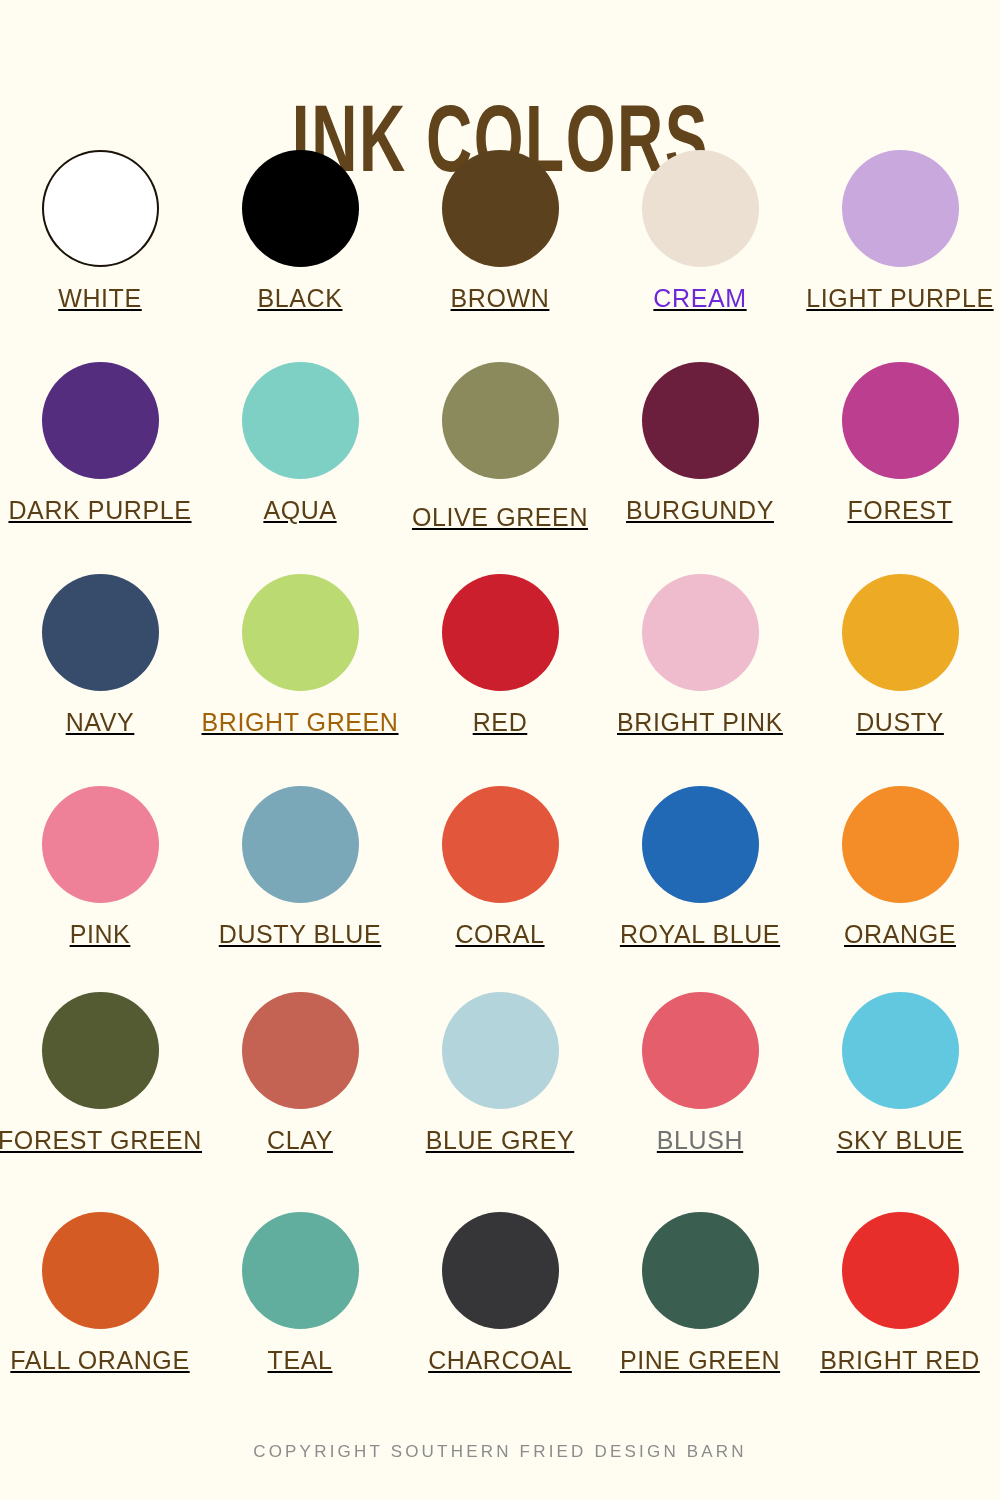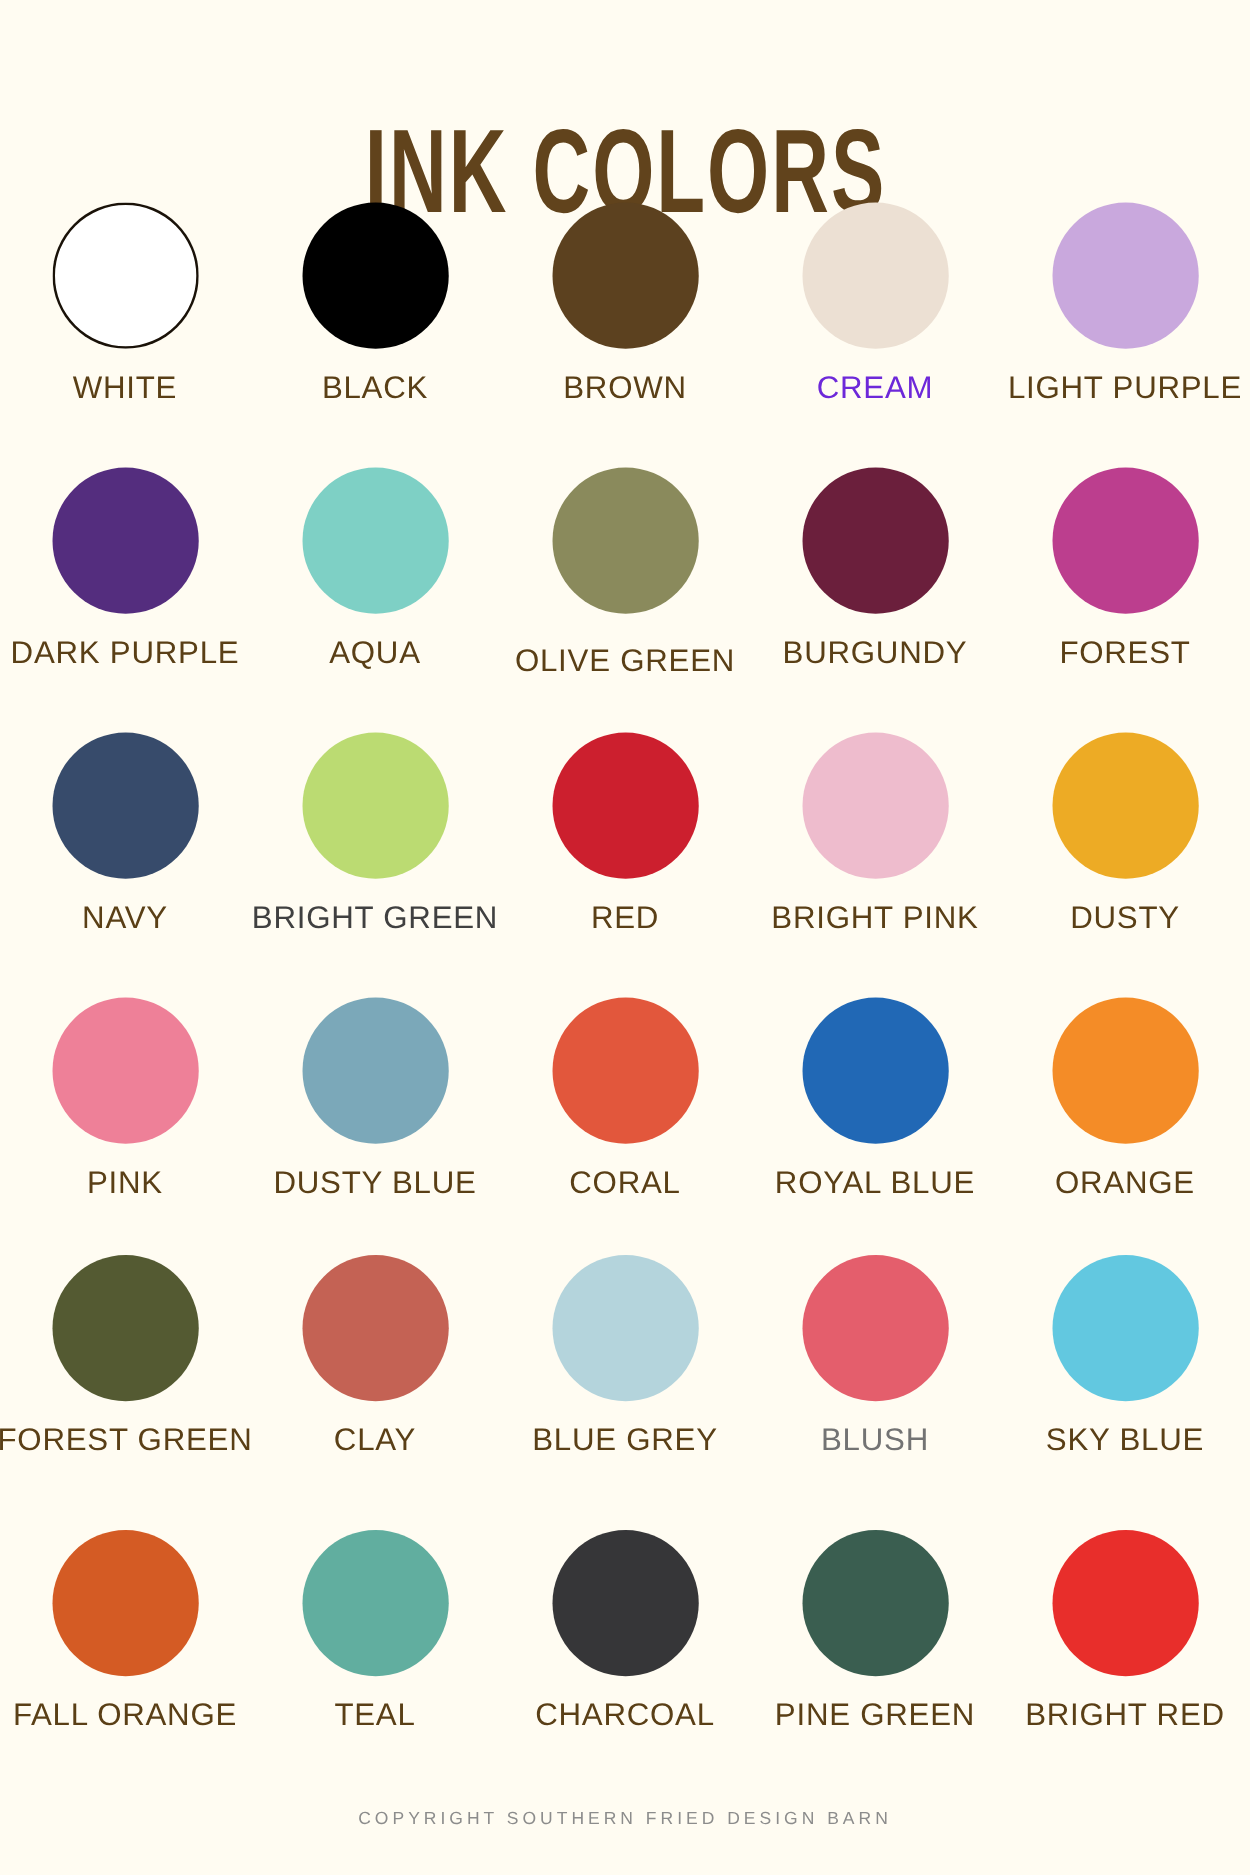--- a/index.html
+++ b/index.html
@@ -41,23 +41,24 @@
     letter-spacing: 2px;
     color: #61431c;
     transform: scaleX(0.78) scaleY(1.16);
     transform-origin: center top;
     white-space: nowrap;
   }
 
   
   .grid {
     position: absolute;
-    top: 162px;
+    top: 150px;
     left: 0;
     width: 920px;
+    text-decoration: underline;
   }
   .row {
     display: flex;
     justify-content: center;
     align-items: flex-start;
     height: 212px;
     width: 1000px;
     box-sizing: border-box;
   }
   .row.row-4 { height: 206px; }
@@ -96,21 +97,21 @@
 
   
   .footer {
     position: absolute;
     left: 0;
     bottom: 38px;
     width: 1000px;
     text-align: center;
   }
   .footer-text {
-    font-size: 14px;
+    font-size: 17px;
     letter-spacing: 3.2px;
     color: #8c8c8c;
     white-space: nowrap;
   }
 </style>
 </head>
 <body style="background: rgb(255, 252, 242);">
 
 <div class="page">
 
@@ -163,21 +164,21 @@
           <div class="swatch-label" style="color: rgb(90, 63, 22);">FOREST</div>
         </div>
       </div>
       <div class="row row-3">
         <div class="cell">
           <div class="swatch" style="background: rgb(55, 75, 107);"></div>
           <div class="swatch-label" style="color: rgb(90, 63, 22);">NAVY</div>
         </div>
         <div class="cell">
           <div class="swatch" style="background: rgb(187, 219, 114);"></div>
-          <div class="swatch-label" style="color: #404040;">BRIGHT GREEN</div>
+          <div class="swatch-label" style="color: #a16207;">BRIGHT GREEN</div>
         </div>
         <div class="cell">
           <div class="swatch" style="background: rgb(204, 31, 46);"></div>
           <div class="swatch-label" style="color: rgb(90, 63, 22);">RED</div>
         </div>
         <div class="cell">
           <div class="swatch" style="background: rgb(238, 188, 205);"></div>
           <div class="swatch-label" style="color: rgb(90, 63, 22);">BRIGHT PINK</div>
         </div>
         <div class="cell">

